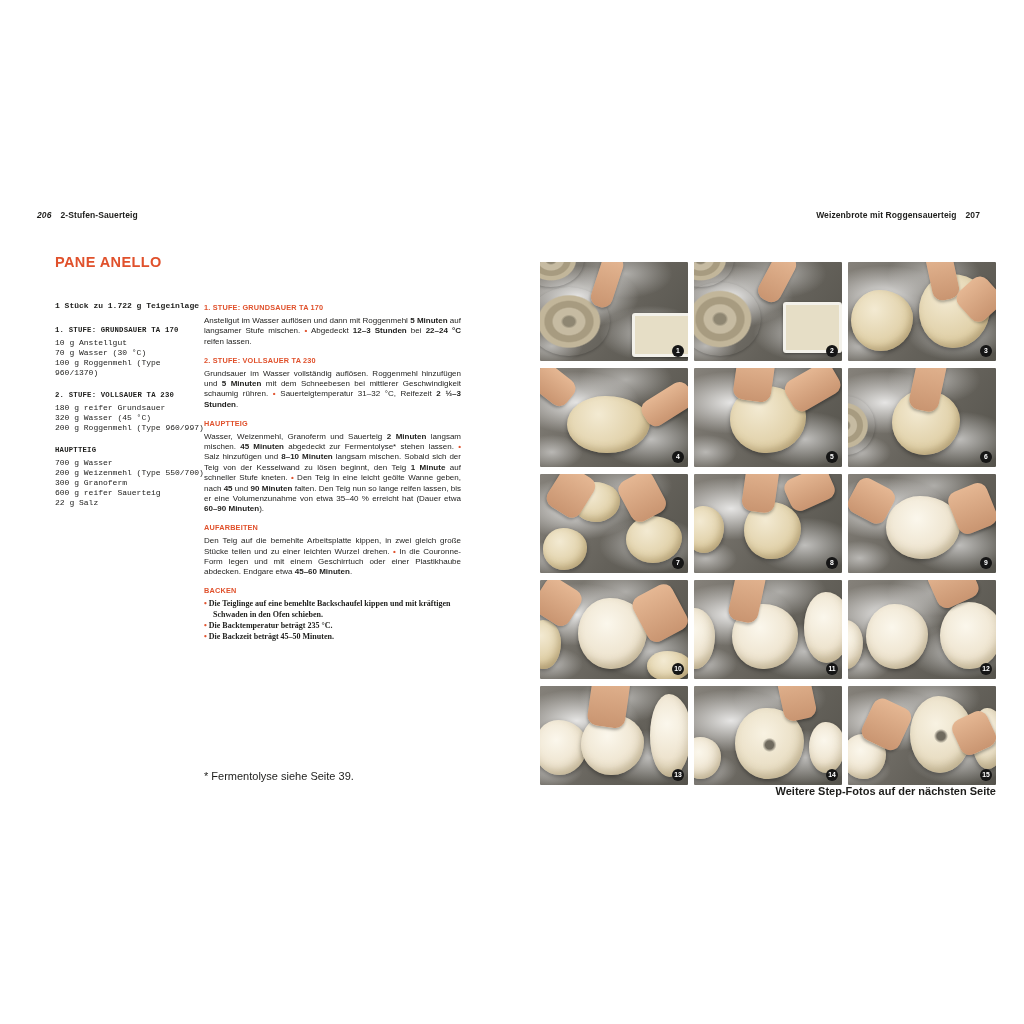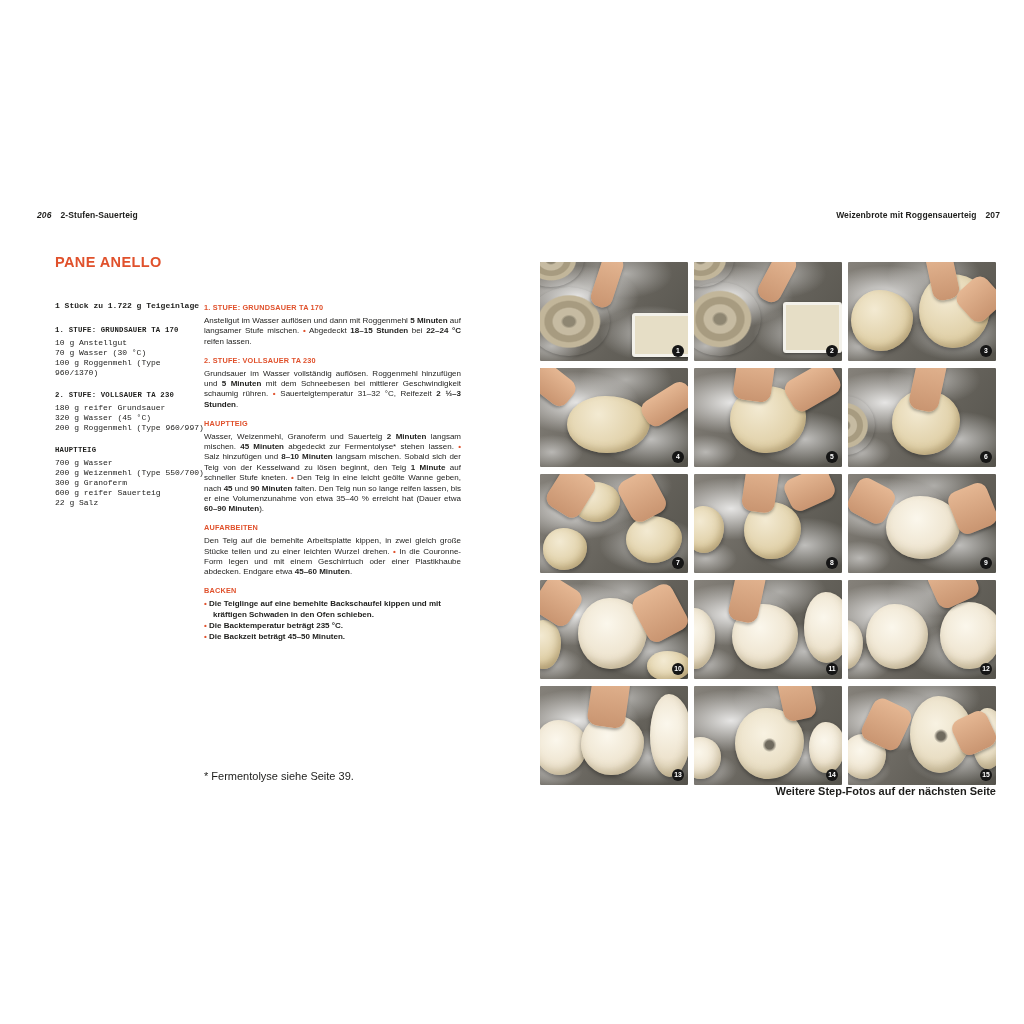--- a/index.html
+++ b/index.html
@@ -7,42 +7,42 @@
   body{
     width:1024px;height:1024px;background:#ffffff;position:relative;overflow:hidden;
     font-family:"Liberation Sans", sans-serif;color:var(--ink);
     -webkit-font-smoothing:antialiased;
   }
   .abs{position:absolute;}
 
   
   .runhead{font-size:8.5px;font-weight:bold;letter-spacing:.1px;white-space:nowrap;}
   .rh-left{left:37px;top:210px;}
-  .rh-right{right:24px;top:210px;text-align:right;}
+  .rh-right{right:44px;top:210px;text-align:right;}
   .rh-num{display:inline-block;}
   .rh-left .rh-num{margin-right:9px;font-style:italic;}
   .rh-right .rh-num{margin-left:9px;}
 
   
   .title{left:55px;top:254px;font-size:14.5px;font-weight:bold;color:var(--accent);letter-spacing:.4px;margin:0;}
 
   
   .ingredients{left:55px;top:301px;width:150px;font-size:8px;line-height:10px;font-family:Liberation Mono, monospace;}
   .yield{font-weight:bold;margin-bottom:14px;}
   .ing-group{margin-bottom:12px;}
   .ing-head{font-weight:bold;font-size:7.3px;letter-spacing:.2px;margin-bottom:3px;}
 
   
   .method{left:204px;top:303px;width:257px;font-size:8px;line-height:10.4px;text-align:justify;}
   .m-sec{margin-bottom:8.5px;}
   .m-head{color:var(--accent);font-weight:bold;font-size:7.3px;letter-spacing:.2px;margin-bottom:2.5px;text-align:left;}
   .m-sec p{margin:0;}
   .obullet{color:var(--accent);font-weight:bold;}
   ul.m-list{margin:0;padding:0;list-style:none;font-weight:bold;text-align:left;}
-  ul.m-list li{padding-left:9px;text-indent:-9px;margin-bottom:1px;}
+  ul.m-list li{padding-left:9px;text-indent:-9px;margin-bottom:1px;font-family:Liberation Serif, serif;}
 
   .footnote{left:204px;top:770px;font-size:11px;}
 
   
   .photo-grid{left:540px;top:262px;display:grid;grid-template-columns:repeat(3,148px);grid-auto-rows:99px;gap:7px 6px;}
   .photo{
     position:relative;overflow:hidden;border-radius:1px;
     background:
       radial-gradient(ellipse 60% 45% at 25% 35%, rgba(255,255,255,.82), rgba(255,255,255,0) 70%),
       radial-gradient(ellipse 50% 40% at 75% 72%, rgba(255,255,255,.6), rgba(255,255,255,0) 70%),
@@ -120,21 +120,21 @@
       <div class="ing-line">200 g Weizenmehl (Type 550/700)</div>
       <div class="ing-line">300 g Granoferm</div>
       <div class="ing-line">600 g reifer Sauerteig</div>
       <div class="ing-line">22 g Salz</div>
     </div>
   </div>
 
 <div class="abs method" id="method">
     <div class="m-sec">
       <div class="m-head">1. STUFE: GRUNDSAUER TA 170</div>
-      <p>Anstellgut im Wasser auflösen und dann mit Roggenmehl <b>5 Minuten</b> auf langsamer Stufe mischen. <span class="obullet">•</span> Abgedeckt <b>18–15 Stunden</b> bei <b>22–24 °C</b> reifen lassen.</p>
+      <p>Anstellgut im Wasser auflösen und dann mit Roggenmehl <b>5 Minuten</b> auf langsamer Stufe mischen. <span class="obullet">•</span> Abgedeckt <b>12–3 Stunden</b> bei <b>22–24 °C</b> reifen lassen.</p>
     </div>
     <div class="m-sec">
       <div class="m-head">2. STUFE: VOLLSAUER TA 230</div>
       <p>Grundsauer im Wasser vollständig auflösen. Roggenmehl hinzufügen und <b>5 Minuten</b> mit dem Schneebesen bei mittlerer Geschwindigkeit schaumig rühren. <span class="obullet">•</span> Sauerteigtemperatur 31–32 °C, Reifezeit <b>2 ½–3 Stunden</b>.</p>
     </div>
     <div class="m-sec">
       <div class="m-head">HAUPTTEIG</div>
       <p>Wasser, Weizenmehl, Granoferm und Sauerteig <b>2 Minuten</b> langsam mischen. <b>45 Minuten</b> abgedeckt zur Fermentolyse* stehen lassen. <span class="obullet">•</span> Salz hinzufügen und <b>8–10 Minuten</b> langsam mischen. Sobald sich der Teig von der Kesselwand zu lösen beginnt, den Teig <b>1 Minute</b> auf schneller Stufe kneten. <span class="obullet">•</span> Den Teig in eine leicht geölte Wanne geben, nach <b>45</b> und <b>90 Minuten</b> falten. Den Teig nun so lange reifen lassen, bis er eine Volumenzunahme von etwa 35–40 % erreicht hat (Dauer etwa <b>60–90 Minuten</b>).</p>
     </div>
     <div class="m-sec">

